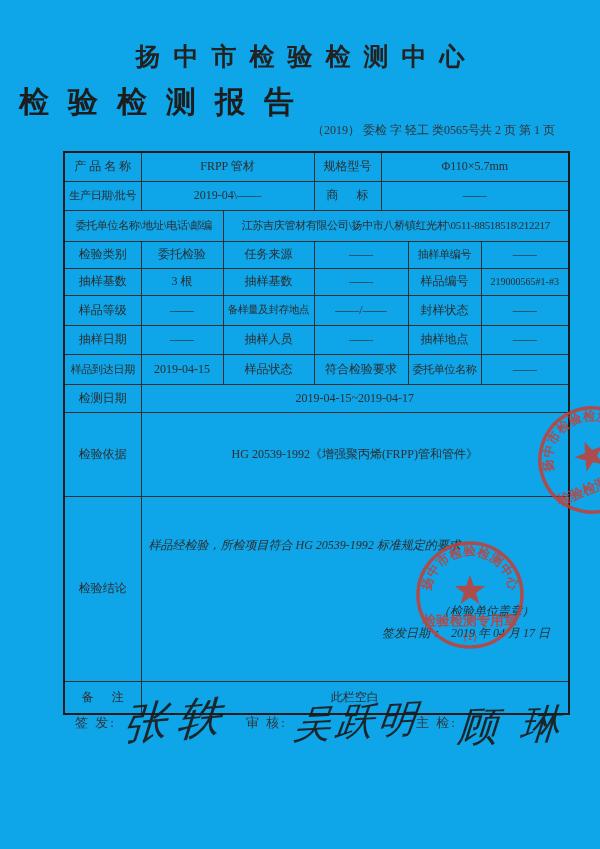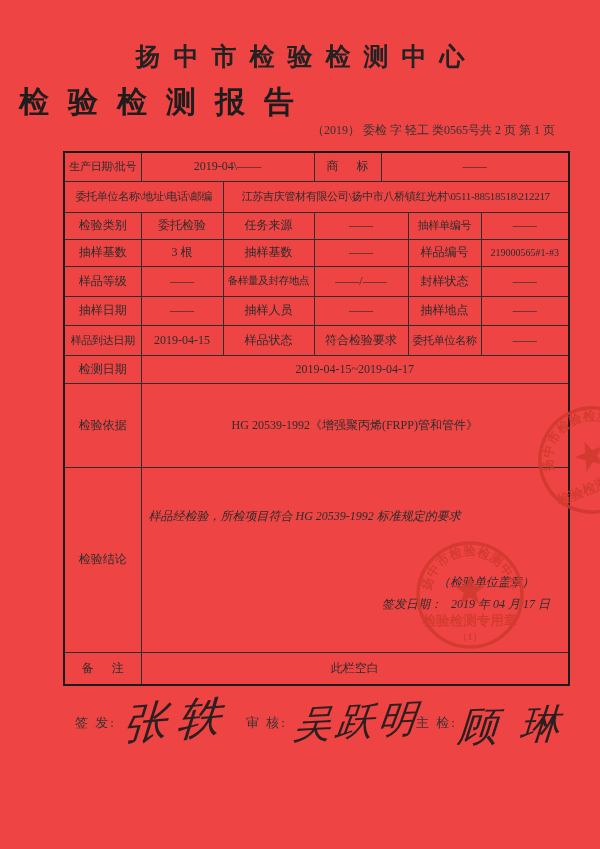--- a/index.html
+++ b/index.html
@@ -1,18 +1,18 @@
 <!DOCTYPE html>
 <html><head>
 <meta charset="utf-8">
 <style>
   html,body{margin:0;padding:0;background:#e8e8e8;}
   .page{
     position:relative;width:600px;height:849px;margin:0 auto;
-    background:#ef4444;overflow:hidden;
+    background:#0ea5e9;overflow:hidden;
     font-family:"Liberation Serif","DejaVu Serif",serif;
     color:#2d2d2d;
   }
   
   .org-title{
     position:absolute;top:40px;left:0;width:600px;text-align:center;
     font-size:25px;font-weight:bold;letter-spacing:13px;text-indent:13px;color:#222;
   }
   .report-title{
     position:absolute;top:82px;left:0;width:600px;text-align:left;
@@ -70,20 +70,26 @@
     <colgroup>
       <col style="width:77px">
         <col style="width:82px">
         <col style="width:91px">
       <col style="width:67px">
         <col style="width:27px">
         <col style="width:73px">
         <col style="width:88px">
     </colgroup>
     <tbody>
+        <tr style="height:29px">
+      <td>产 品 名 称</td>
+      <td colspan="2">FRPP 管材</td>
+      <td>规格型号</td>
+      <td colspan="3">Φ110×5.7mm</td>
+    </tr>
     <tr style="height:29px">
       <td class="small">生产日期\批号</td>
       <td colspan="2">2019-04\——</td>
       <td>商      标</td>
       <td colspan="3">——</td>
     </tr>
     <tr style="height:31px">
       <td colspan="2" class="small">委托单位名称\地址\电话\邮编</td>
       <td colspan="5" class="left small">江苏吉庆管材有限公司\扬中市八桥镇红光村\0511-88518518\212217</td>
     </tr>

